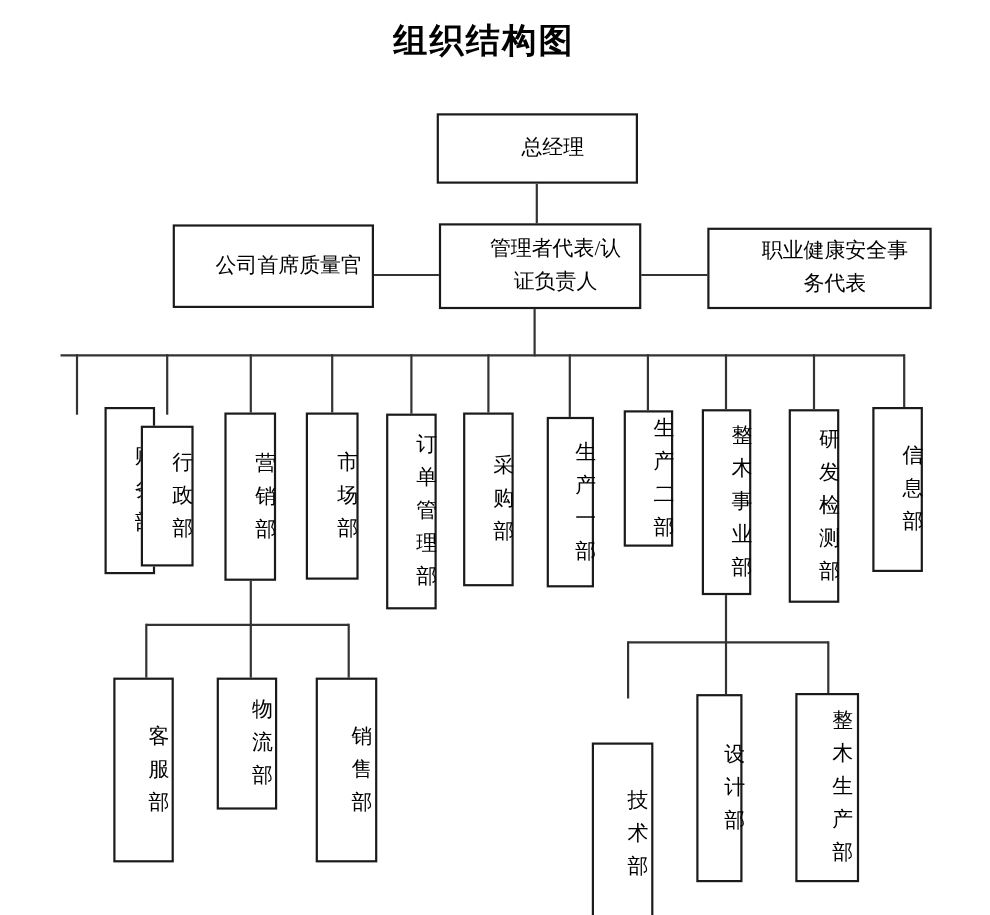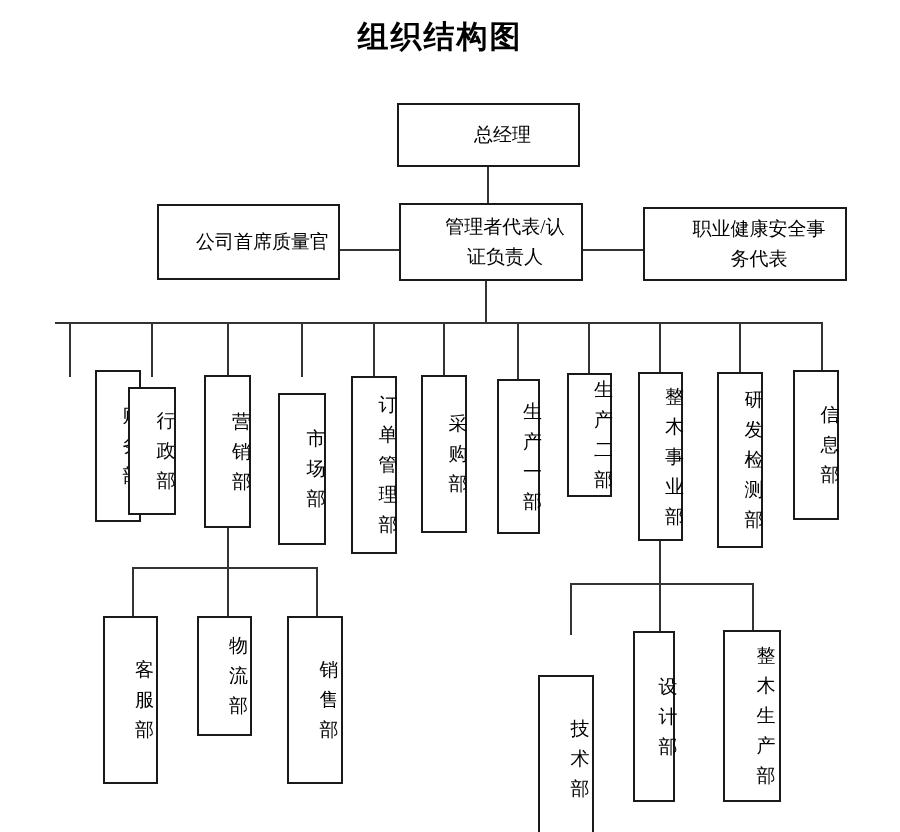--- a/index.html
+++ b/index.html
@@ -61,21 +61,21 @@
   }
   
   .gm   { left: 397px; top: 103px; width: 183px; height: 64px; }
   .cqo  { left: 157px; top: 204px; width: 183px; height: 76px; }
   .mgr  { left: 399px; top: 203px; width: 184px; height: 78px; }
   .ohs  { left: 643px; top: 207px; width: 204px; height: 74px; }
   
   .d0  { left: 47px;  top: 370px; width: 46px; height: 152px; margin-left: 48px; }
   .d1  { left: 128px; top: 375px; width: 48px; height: 128px; margin-top: 12px; }
   .d2  { left: 204px; top: 375px; width: 47px; height: 153px; }
-  .d3  { left: 278px; top: 375px; width: 48px; height: 152px; margin-top: 18px; }
+  .d3  { left: 278px; top: 375px; width: 48px; height: 152px; }
   .d4  { left: 351px; top: 376px; width: 46px; height: 178px; }
   .d5  { left: 421px; top: 375px; width: 46px; height: 158px; }
   .d6  { left: 497px; top: 379px; width: 43px; height: 155px; }
   .d7  { left: 567px; top: 373px; width: 45px; height: 124px; }
   .d8  { left: 638px; top: 372px; width: 45px; height: 169px; }
   .d9  { left: 717px; top: 372px; width: 46px; height: 176px; }
   .d10 { left: 793px; top: 370px; width: 46px; height: 150px; }
   
   .m0 { left: 103px; top: 616px; width: 55px; height: 168px; }
   .m1 { left: 197px; top: 616px; width: 55px; height: 120px; }

